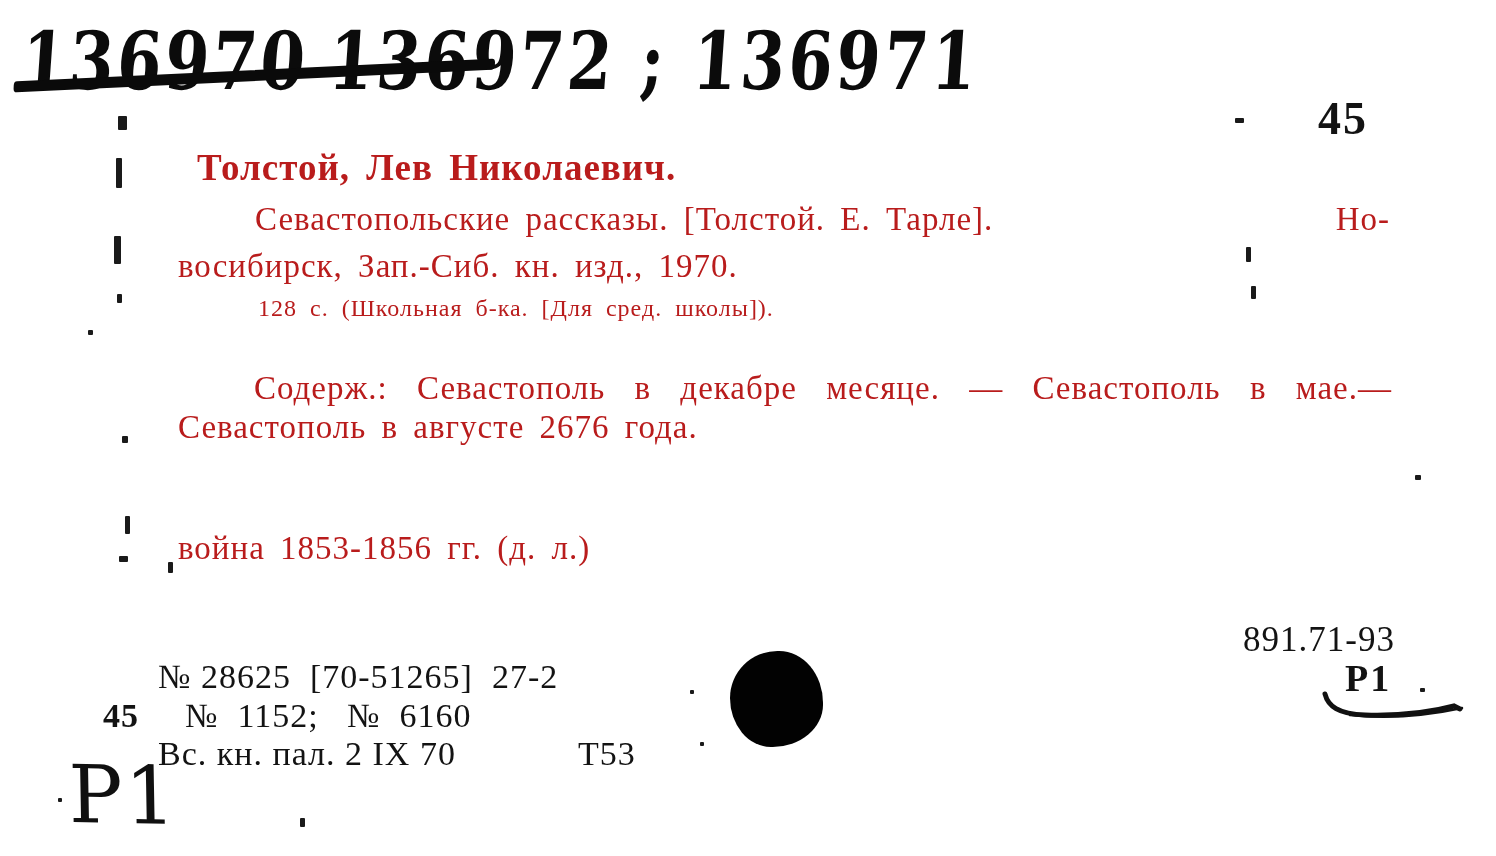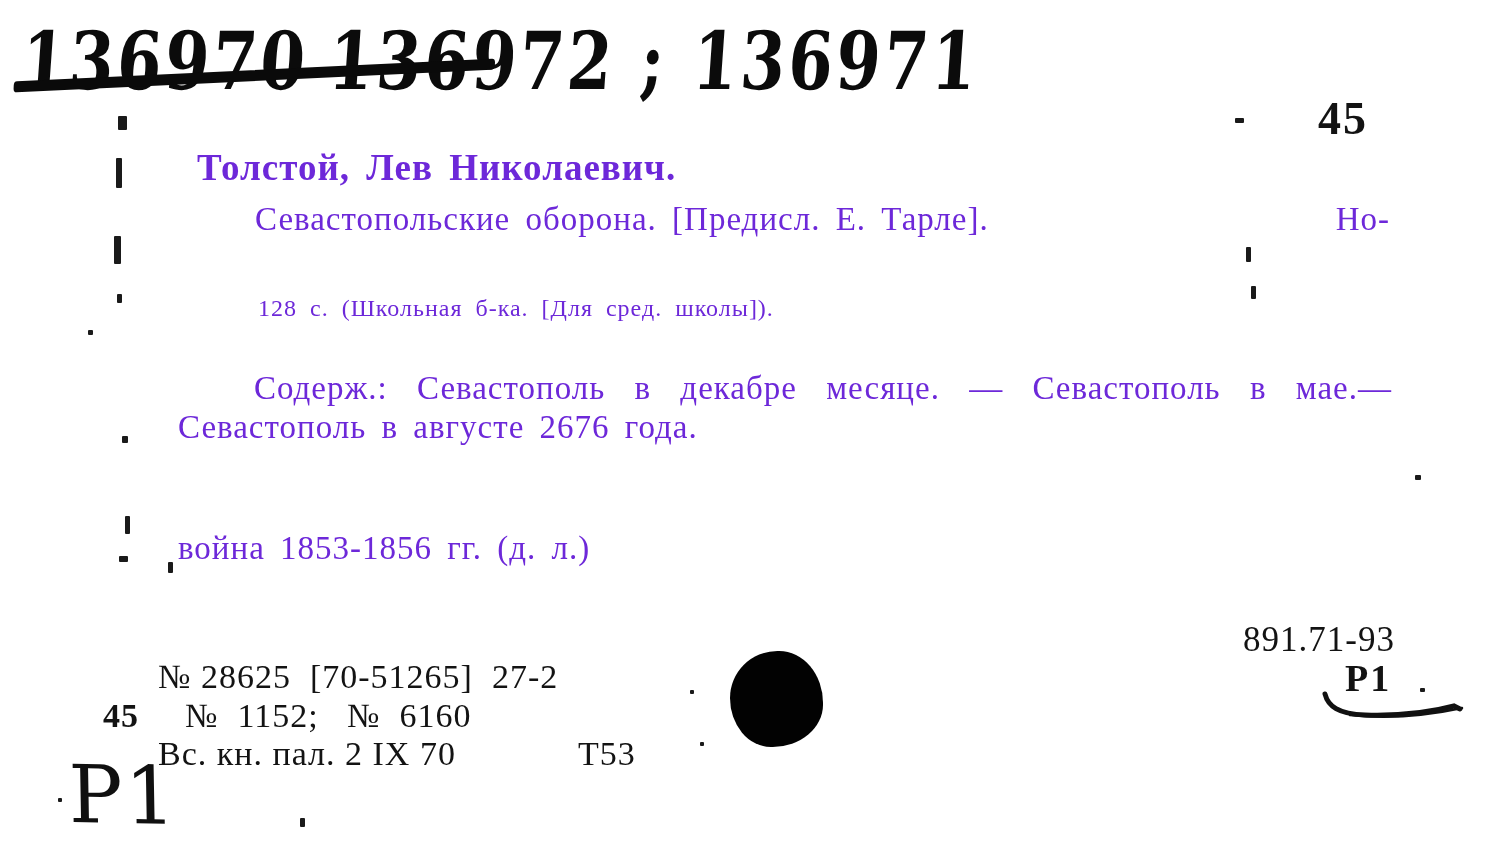--- a/index.html
+++ b/index.html
@@ -20,21 +20,21 @@
     background:#0a0a0a; transform:rotate(-2.2deg); border-radius:4px;
   }
   
   .pageno{
     position:absolute; left:1318px; top:92px; font-size:46px; font-weight:bold;
     letter-spacing:2px;
   }
   
   .bodyline{
     position:absolute; font-size:33px; letter-spacing:1px; word-spacing:6px;
-    white-space:nowrap; color:#6d28d9;
+    white-space:nowrap; color:#b91c1c;
   }
   .author{left:197px; top:146px; font-size:37px; font-weight:bold; letter-spacing:1px;}
   .title-row{left:255px; top:201px; width:1135px; display:flex; justify-content:space-between; white-space:nowrap;}
   .title2{left:178px; top:248px;}
   .collation{left:258px; top:295px; font-size:24px;}
   .sizeline{left:253px; top:333px; font-size:32px;}
   .justified{white-space:normal; text-align:justify; text-align-last:justify; word-spacing:normal;}
   .contents1{left:254px; top:370px; width:1138px;}
   .contents2{left:178px; top:409px;}
   .subjects1{left:255px; top:489px; width:1135px;}
@@ -71,23 +71,24 @@
   <div class="hw-top">
     <span class="crossed">136970</span><span class="nums2">136972 ; 136971</span>
     <span class="strike"></span>
   </div>
 
   <div class="pageno">45</div>
 
   <div class="bodyline author">Толстой, Лев Николаевич.</div>
 
   <div class="bodyline title-row">
-    <span>Севастопольские оборона. [Предисл. Е. Тарле].</span>
+    <span>Севастопольские рассказы. [Толстой. Е. Тарле].</span>
     <span>Но-</span>
   </div>
+  <div class="bodyline title2">восибирск, Зап.-Сиб. кн. изд., 1970.</div>
 
   <div class="bodyline collation">128 с. (Школьная б-ка. [Для сред. школы]).</div>
 
   <div class="bodyline contents1 justified">Содерж.: Севастополь в декабре месяце. — Севастополь в мае.—</div>
   <div class="bodyline contents2">Севастополь в августе 2676 года.</div>
 
   <div class="bodyline subjects2">война 1853-1856 гг. (д. л.)</div>
 
   <div class="udc">891.71-93</div>
   <div class="lit-index">Р1</div>

